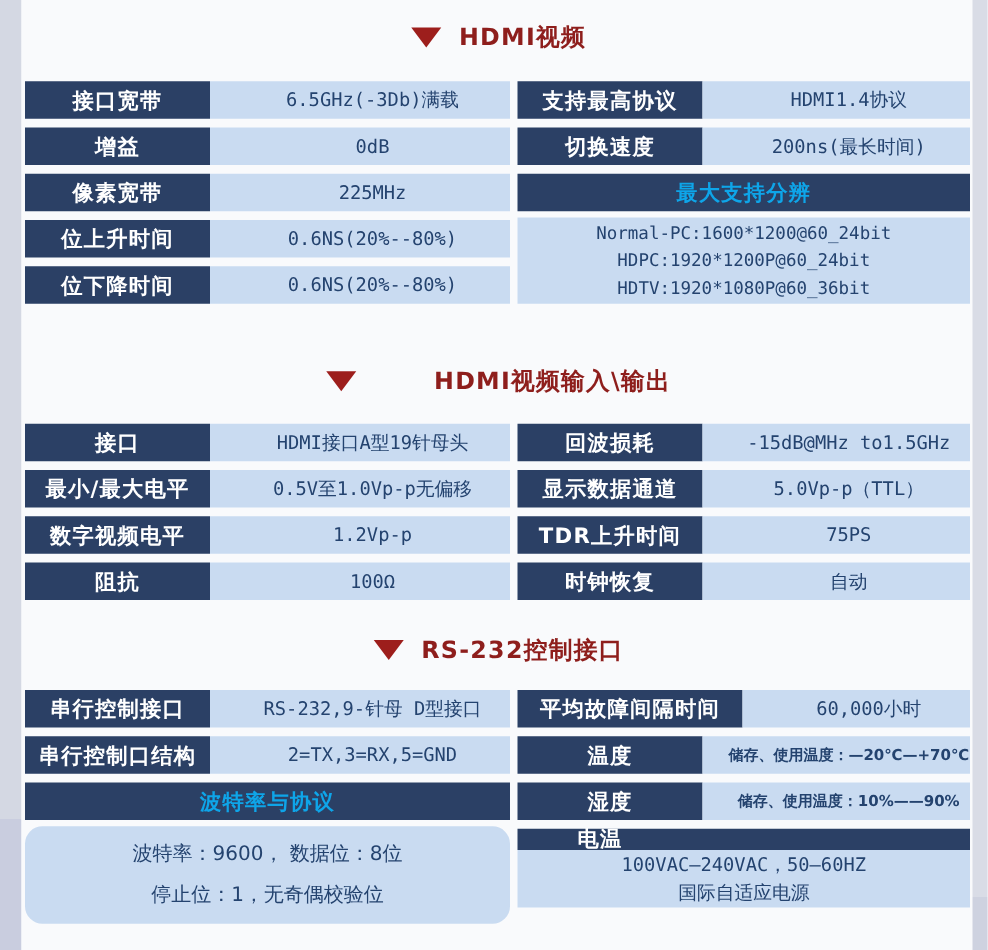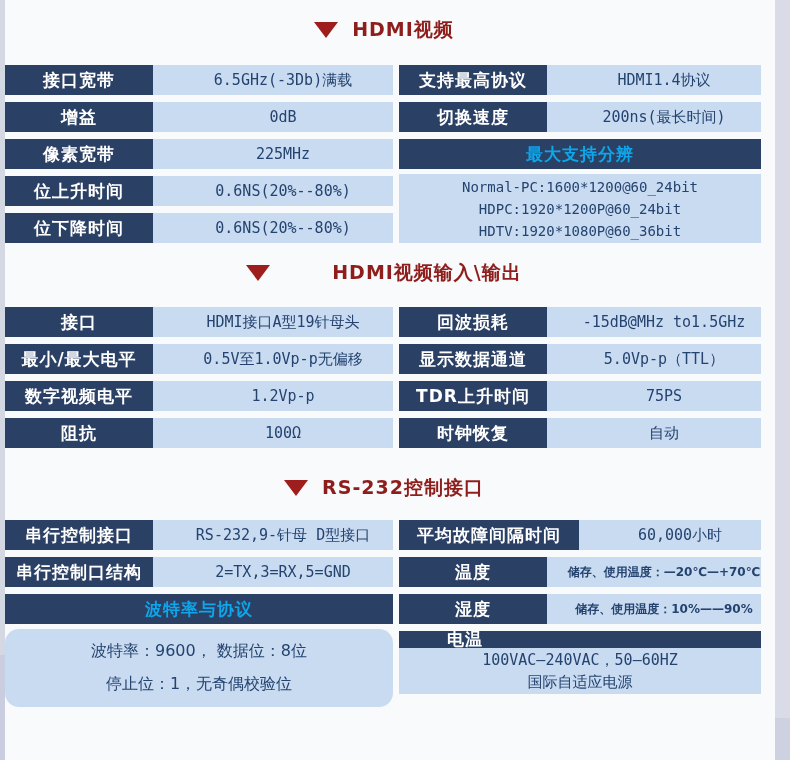--- a/index.html
+++ b/index.html
@@ -21,39 +21,39 @@
   .strip{position:absolute;top:0;height:760px;}
   .strip-left{
     left:0;width:17px;
     background:linear-gradient(to bottom,#d4d8e3 0,#d4d8e3 655px,#c9cddf 655px,#c9cddf 100%);
   }
   .strip-right{
     right:0;width:15px;
     background:linear-gradient(to bottom,#d9dce6 0,#d9dce6 718px,#ced2e0 718px,#ced2e0 100%);
   }
   .content{
-    position:absolute;left:5px;top:0;width:758px;height:760px;
+    position:absolute;left:20px;top:0;width:758px;height:760px;
     background:var(--content-bg);
     padding-top:16px;
   }
   .section-title{
     display:flex;align-items:center;justify-content:center;
     height:28px;
     color:var(--title-red);
     font-size:19px;font-weight:bold;letter-spacing:1px;
   }
   .tri{
     width:0;height:0;
     border-left:12px solid transparent;
     border-right:12px solid transparent;
     border-top:16px solid var(--triangle-red);
     margin-right:14px;
   }
   .t1{margin-bottom:21px;}
-  .t2{margin-bottom:20px;gap:48px;}
+  .t2{margin-top:32px;margin-bottom:20px;gap:48px;}
   .t3{margin-top:26px;margin-bottom:18px;}
   .tbl{width:756px;}
   .row{display:flex;margin-bottom:7px;}
   .row:last-child{margin-bottom:16px;text-align:center;}
   .lbl{
     width:148px;height:30px;flex:0 0 auto;
     background:var(--header-bg);color:#ffffff;
     display:flex;align-items:center;justify-content:center;
     font-size:17px;font-weight:bold;letter-spacing:1px;
   }

